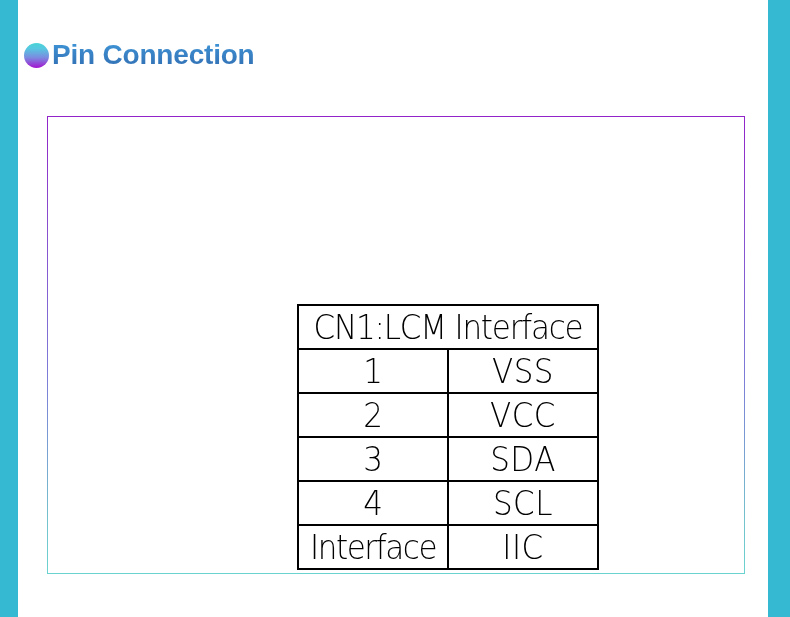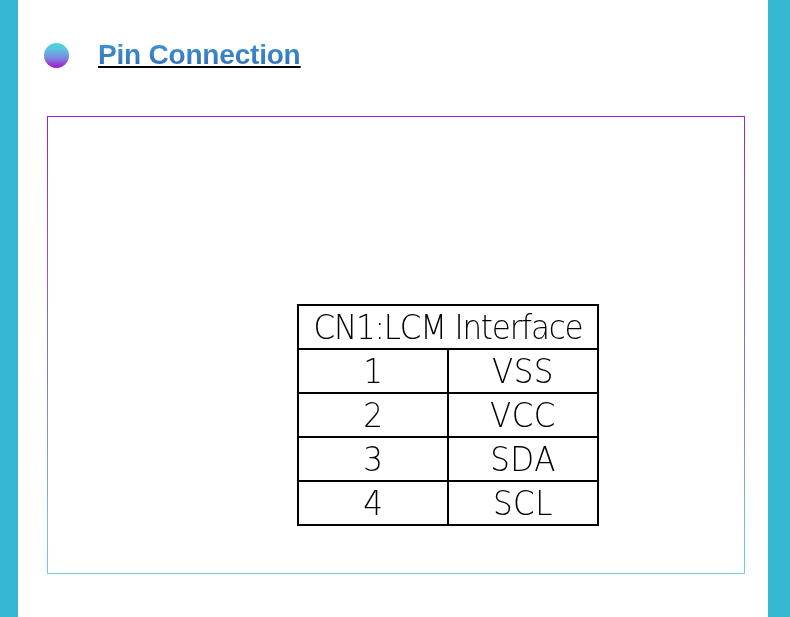--- a/index.html
+++ b/index.html
@@ -24,27 +24,26 @@
     width: 18px;
     height: 617px;
     background: #35b9d3;
   }
   .side-bar.left  { left: 0; }
   .side-bar.right { left: 768px; width: 22px; }
 
   
   .title-row {
     position: absolute;
-    left: 44px;
+    left: 24px;
     top: 33px;
     display: flex;
     align-items: center;
-    gap: 29px;
+    gap: 3px;
     height: 44px;
-    text-decoration: underline;
   }
 
   .title-bullet {
     width: 25px;
     height: 25px;
     border-radius: 50%;
     background: linear-gradient(180deg, #49d4d6 0%, #56c8e0 22%, #7b8ce0 58%, #a413cf 100%);
     flex: 0 0 auto;
     box-shadow: 0 0 0 0.5px rgba(255,255,255,0.2);
   }
@@ -165,17 +164,21 @@
           <td class="col-right value-cell">VCC</td>
         </tr>
         <tr>
           <td class="col-left num-cell">3</td>
           <td class="col-right value-cell">SDA</td>
         </tr>
         <tr>
           <td class="col-left num-cell">4</td>
           <td class="col-right value-cell">SCL</td>
         </tr>
+        <tr>
+          <td class="col-left label-cell">Interface</td>
+          <td class="col-right value-cell">IIC</td>
+        </tr>
       </tbody>
     </table>
   </div>
 
 </div>
 
 </body></html>

